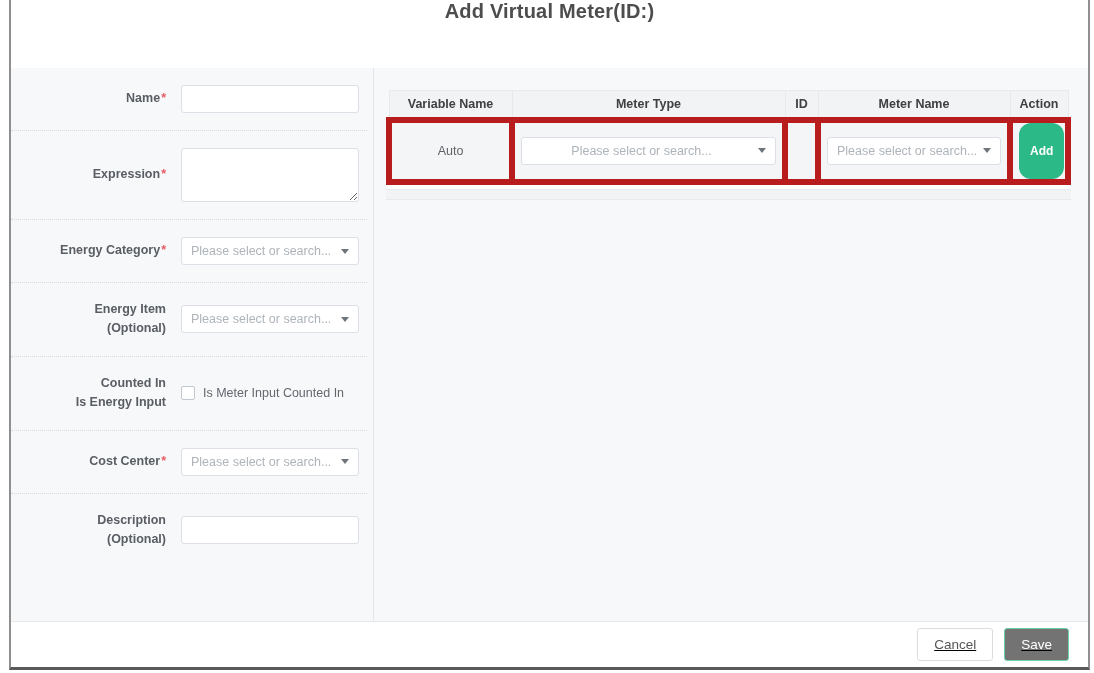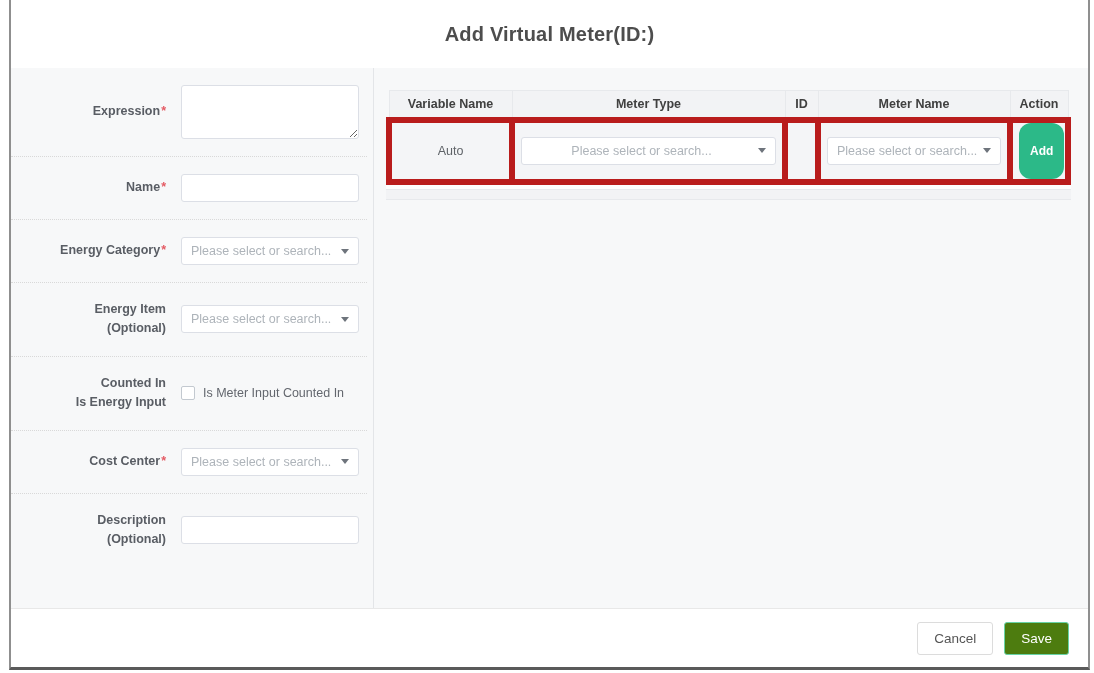--- a/index.html
+++ b/index.html
@@ -9,21 +9,21 @@
   .modal {
     position: absolute; left: 9px; top: 0; width: 1081px; height: 670px;
     background: #ffffff;
     border-left: 2px solid #8f8f8f;
     border-right: 2px solid #8f8f8f;
     border-bottom: 3px solid #5a5a5a;
     display: flex; flex-direction: column;
   }
 
   
-  .modal-header { height: 68px; background: #ffffff; display: flex; align-items: center; justify-content: center; flex: 0 0 auto; }
+  .modal-header { height: 68px; background: #ffffff; display: flex; justify-content: center; flex: 0 0 auto; }
   .modal-title { font-size: 20px; font-weight: bold; color: #4d4d4d; letter-spacing: 0.2px; }
 
   
   .modal-body { flex: 1 1 auto; background: #f7f8f9; display: flex; overflow: hidden; }
 
   
   .form-panel { width: 363px; flex: 0 0 auto; border-right: 1px solid #e3e5e8; padding: 0 6px 0 0; }
   .form-row { display: flex; align-items: center; padding: 17px 0; border-bottom: 1px dotted #d9d9d9; }
   .form-row:last-child { border-bottom: none; }
   .form-label { width: 155px; flex: 0 0 auto; text-align: right; font-size: 12.5px; font-weight: bold; color: #595d64; line-height: 1.55; }
@@ -76,56 +76,56 @@
   .table-strip { height: 11px; background: #f2f3f5; border-top: 1px solid #e7e9ec; border-bottom: 1px solid #e7e9ec; }
 
   .add-btn {
     background: #2cb988; color: #ffffff; border: none; border-radius: 12px;
     font-size: 12px; font-weight: bold; padding: 21px 11px; cursor: pointer;
     font-family: "Liberation Sans", sans-serif;
   }
 
   
   .modal-footer {
-    height: 59px; flex: 0 0 auto; background: #ffffff; border-top: 1px solid #e8e8e8;
-    display: flex; align-items: center; justify-content: flex-end; padding-right: 19px; gap: 11px;
+    height: 46px; flex: 0 0 auto; background: #ffffff; border-top: 1px solid #e8e8e8;
+    display: flex; align-items: center; justify-content: flex-end; padding-right: 19px; gap: 11px; text-decoration: underline;
   }
   .cancel-btn {
     background: #ffffff; border: 1px solid #dcdcdc; border-radius: 3px; color: #555;
     font-size: 13.5px; padding: 8px 16px; cursor: pointer; font-family: "Liberation Sans", sans-serif;
   }
   .save-btn {
-    background: #4d7c0f; border: 1px solid #68d3a6; border-radius: 3px; color: #ffffff;
+    background: #737373; border: 1px solid #68d3a6; border-radius: 3px; color: #ffffff;
     font-size: 13.5px; padding: 8px 16px; cursor: pointer; font-family: "Liberation Sans", sans-serif;
   }
 </style>
 </head>
 <body>
 
 <div class="modal">
 
   <div class="modal-header">
     <div class="modal-title">Add Virtual Meter(ID:)</div>
   </div>
 
   <div class="modal-body">
 
     <div class="form-panel">
 
       <div class="form-row">
+        <div class="form-label"><span>Name</span><span class="required">*</span></div>
+        <div class="form-control-wrap">
+          <input class="text-input" type="text" value="" style="">
+        </div>
+      </div>
+
+      <div class="form-row">
         <div class="form-label"><span>Expression</span><span class="required">*</span></div>
         <div class="form-control-wrap">
           <textarea class="textarea-input" style=""></textarea>
-        </div>
-      </div>
-
-      <div class="form-row">
-        <div class="form-label"><span>Name</span><span class="required">*</span></div>
-        <div class="form-control-wrap">
-          <input class="text-input" type="text" value="" style="">
         </div>
       </div>
 
       <div class="form-row">
         <div class="form-label"><span>Energy Category</span><span class="required">*</span></div>
         <div class="form-control-wrap">
           <div class="fake-select">
             <span class="ph">Please select or search...</span>
             <span class="caret"></span>
           </div>

